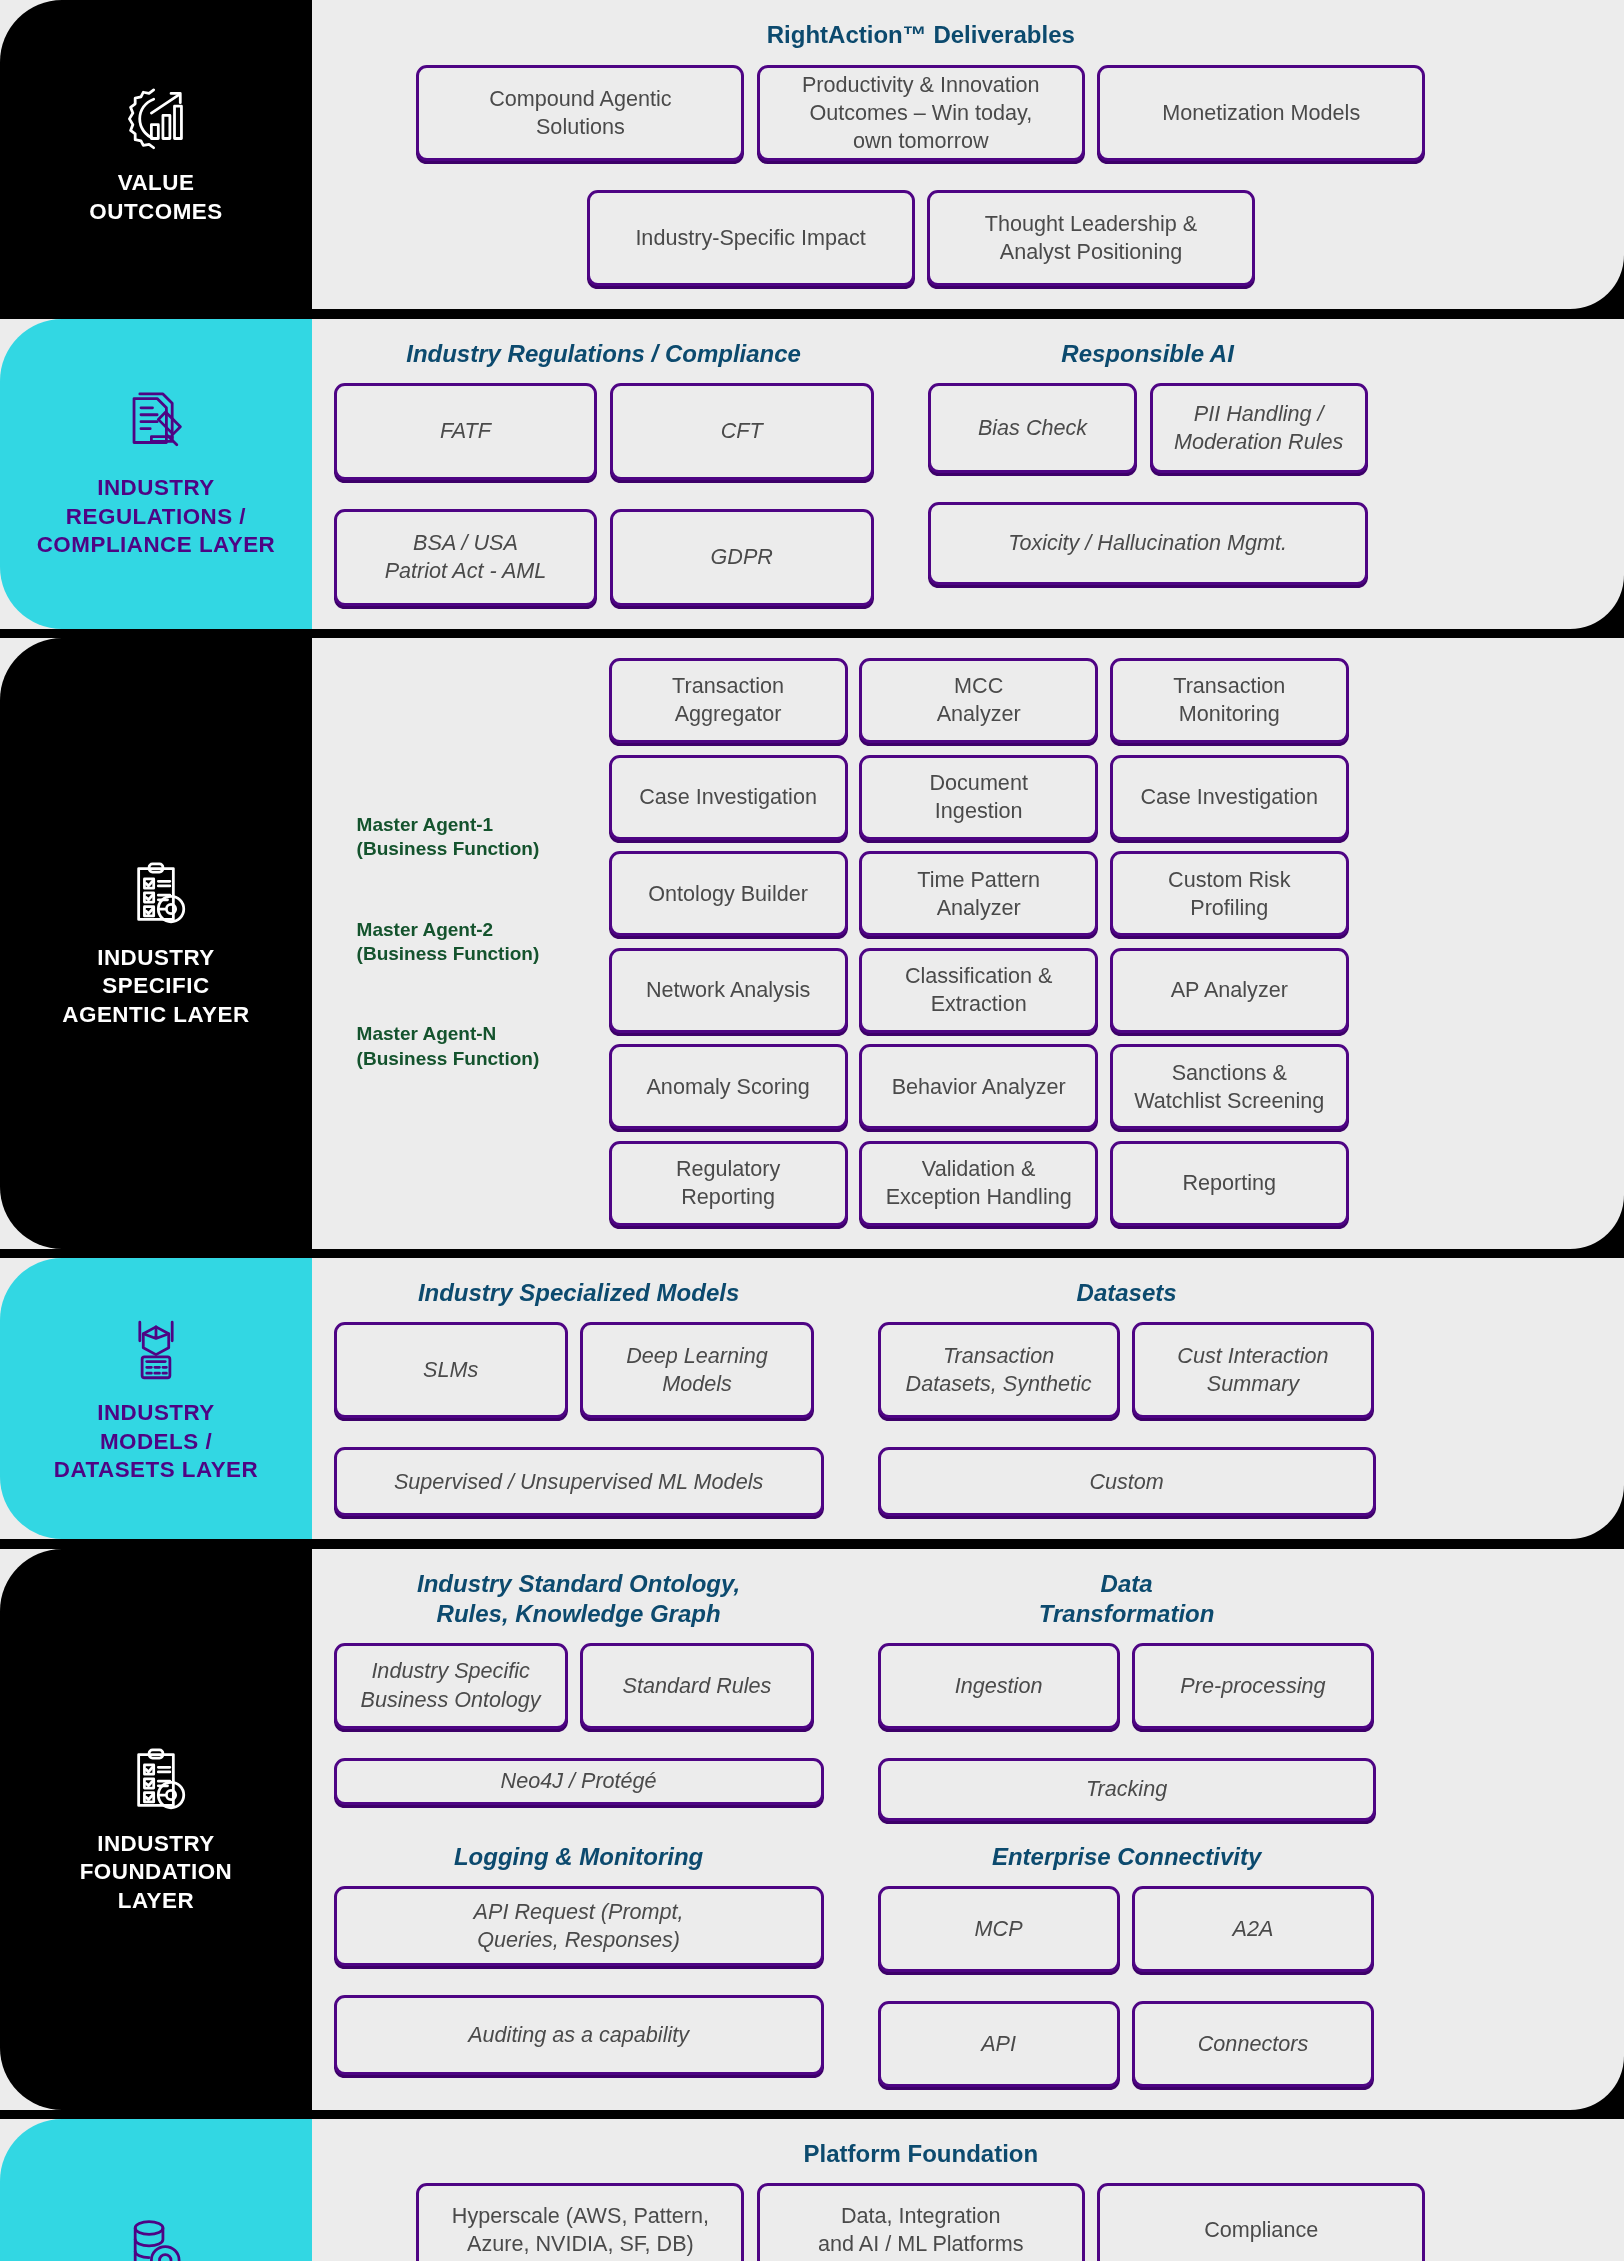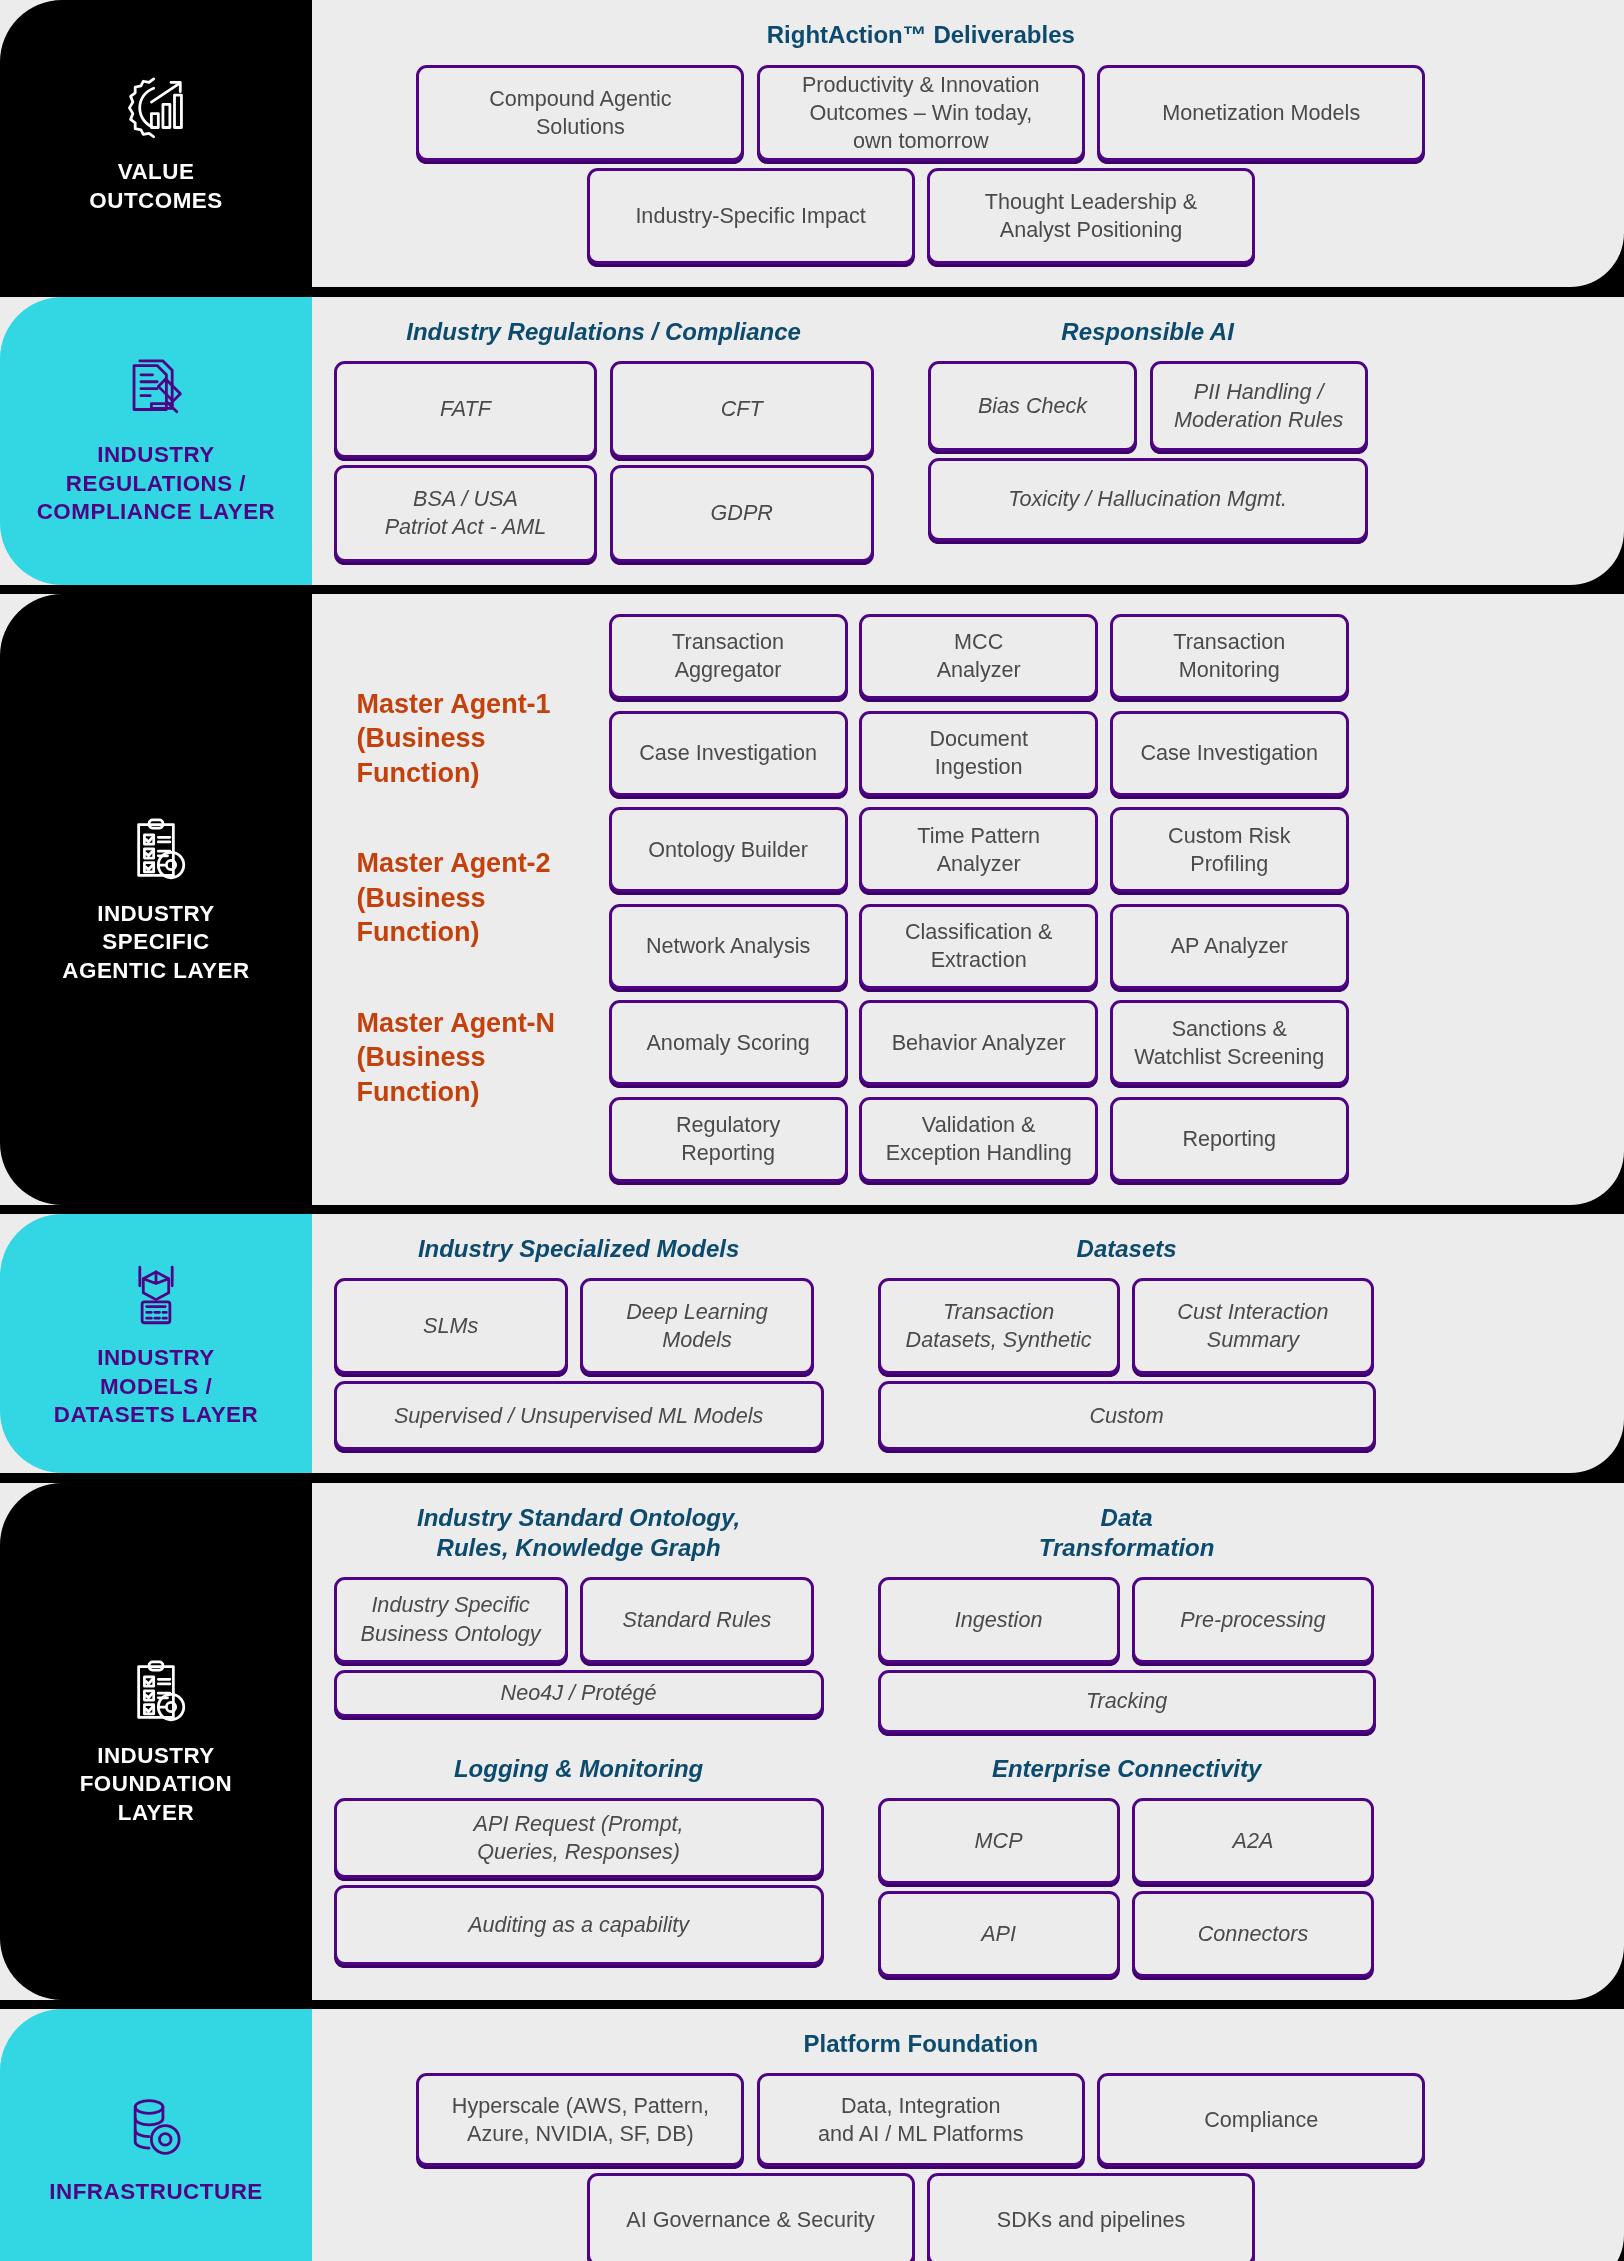--- a/index.html
+++ b/index.html
@@ -100,21 +100,21 @@
     align-items: center;
     justify-content: center;
     padding: 9.3px 10.8px;
     white-space: pre-line;
     box-shadow: 0 3.1px 0 0 #3d0069;
   }
 
   .rowline {
     display: flex;
     gap: 12.4px;
-    margin-bottom: 7px;
+    margin-bottom: 29px;
   }
   .rowline:last-child { margin-bottom: 0; }
   .rowline.center { justify-content: center; }
 
   
   .l1-wrap { display: flex; flex-direction: column; align-items: center; }
   .l1-wrap .group-title { margin-bottom: 15.4px; }
   .l1-row1 .card { width: 328px; height: 96px; }
   .l1-row2 .card { width: 328px; height: 96px; }
 
@@ -138,22 +138,22 @@
   
   .l3 { display: flex; align-items: center; gap: 20px; }
   .agents-labels {
     width: 255px;
     display: flex;
     flex-direction: column;
     gap: 56px;
     padding-left: 23px;
   }
   .agent-label {
-    color: #c2410c;
-    font-size: 27px;
+    color: #14532d;
+    font-size: 19px;
     font-weight: bold;
     line-height: 1.28;
     white-space: pre-line;
   }
   .agent-grid {
     display: grid;
     grid-template-columns: repeat(3, 239px);
     gap: 11.6px;
   }
   .agent-grid .card { height: 85px; }

